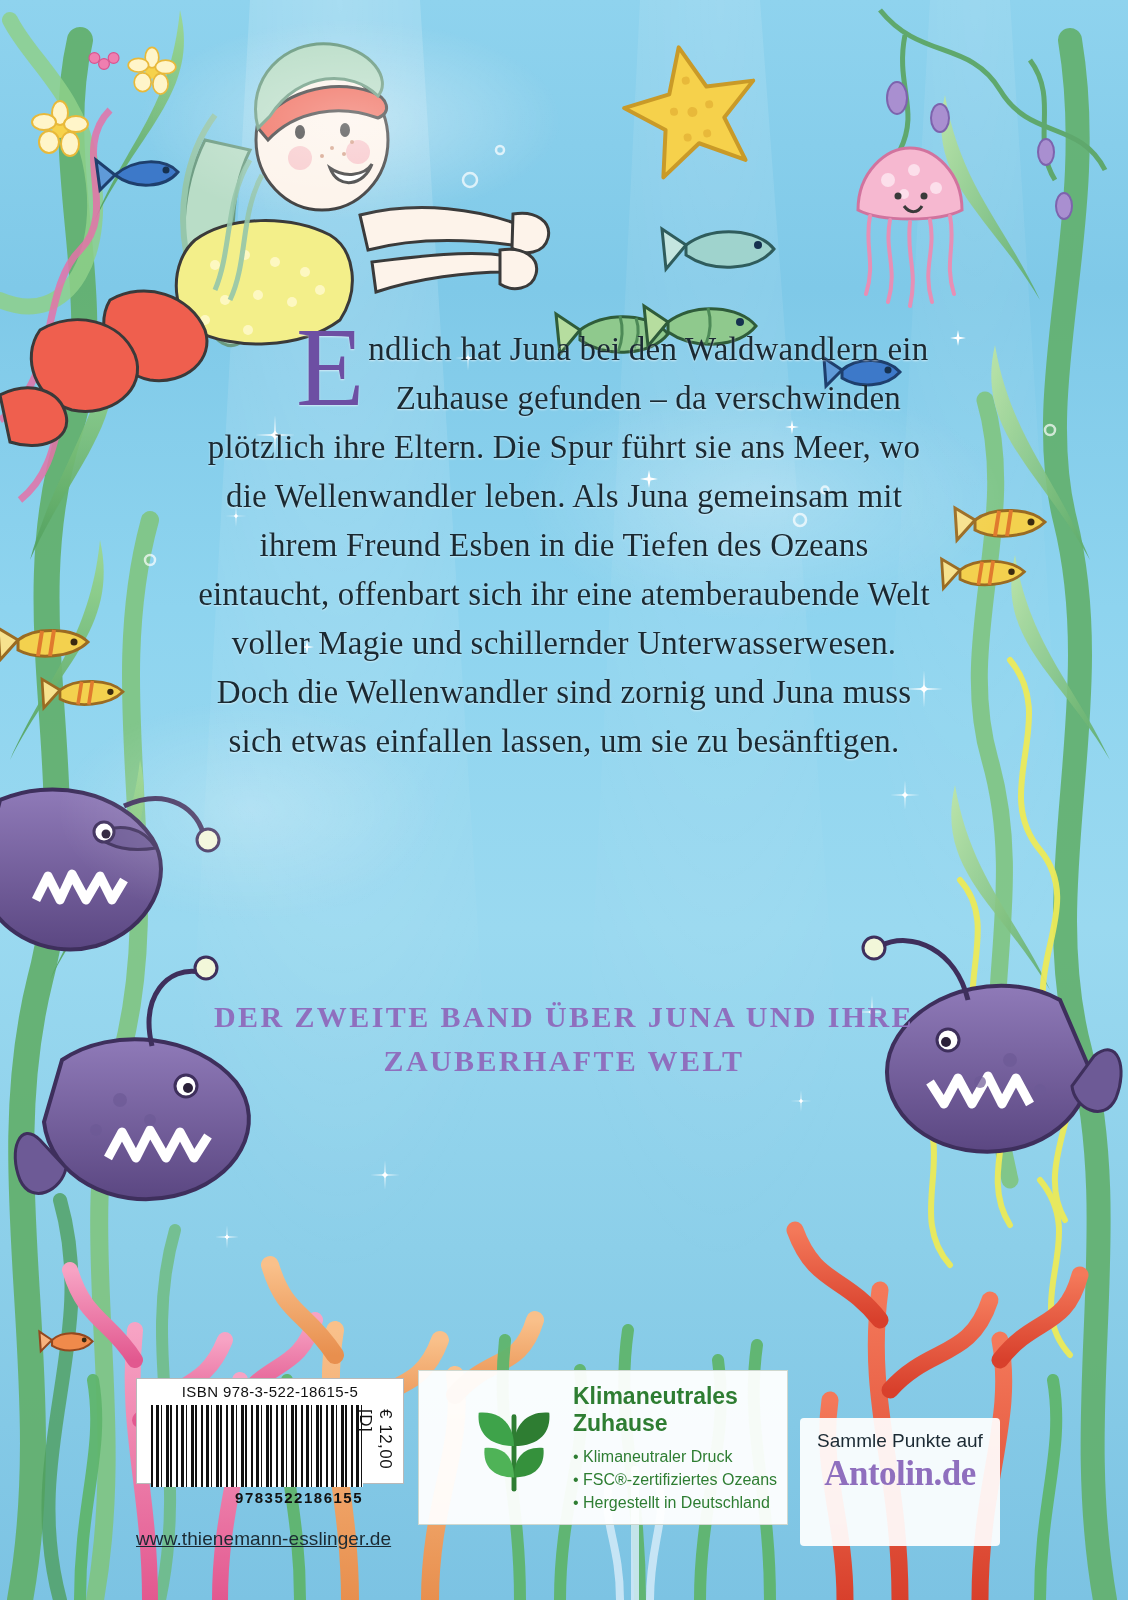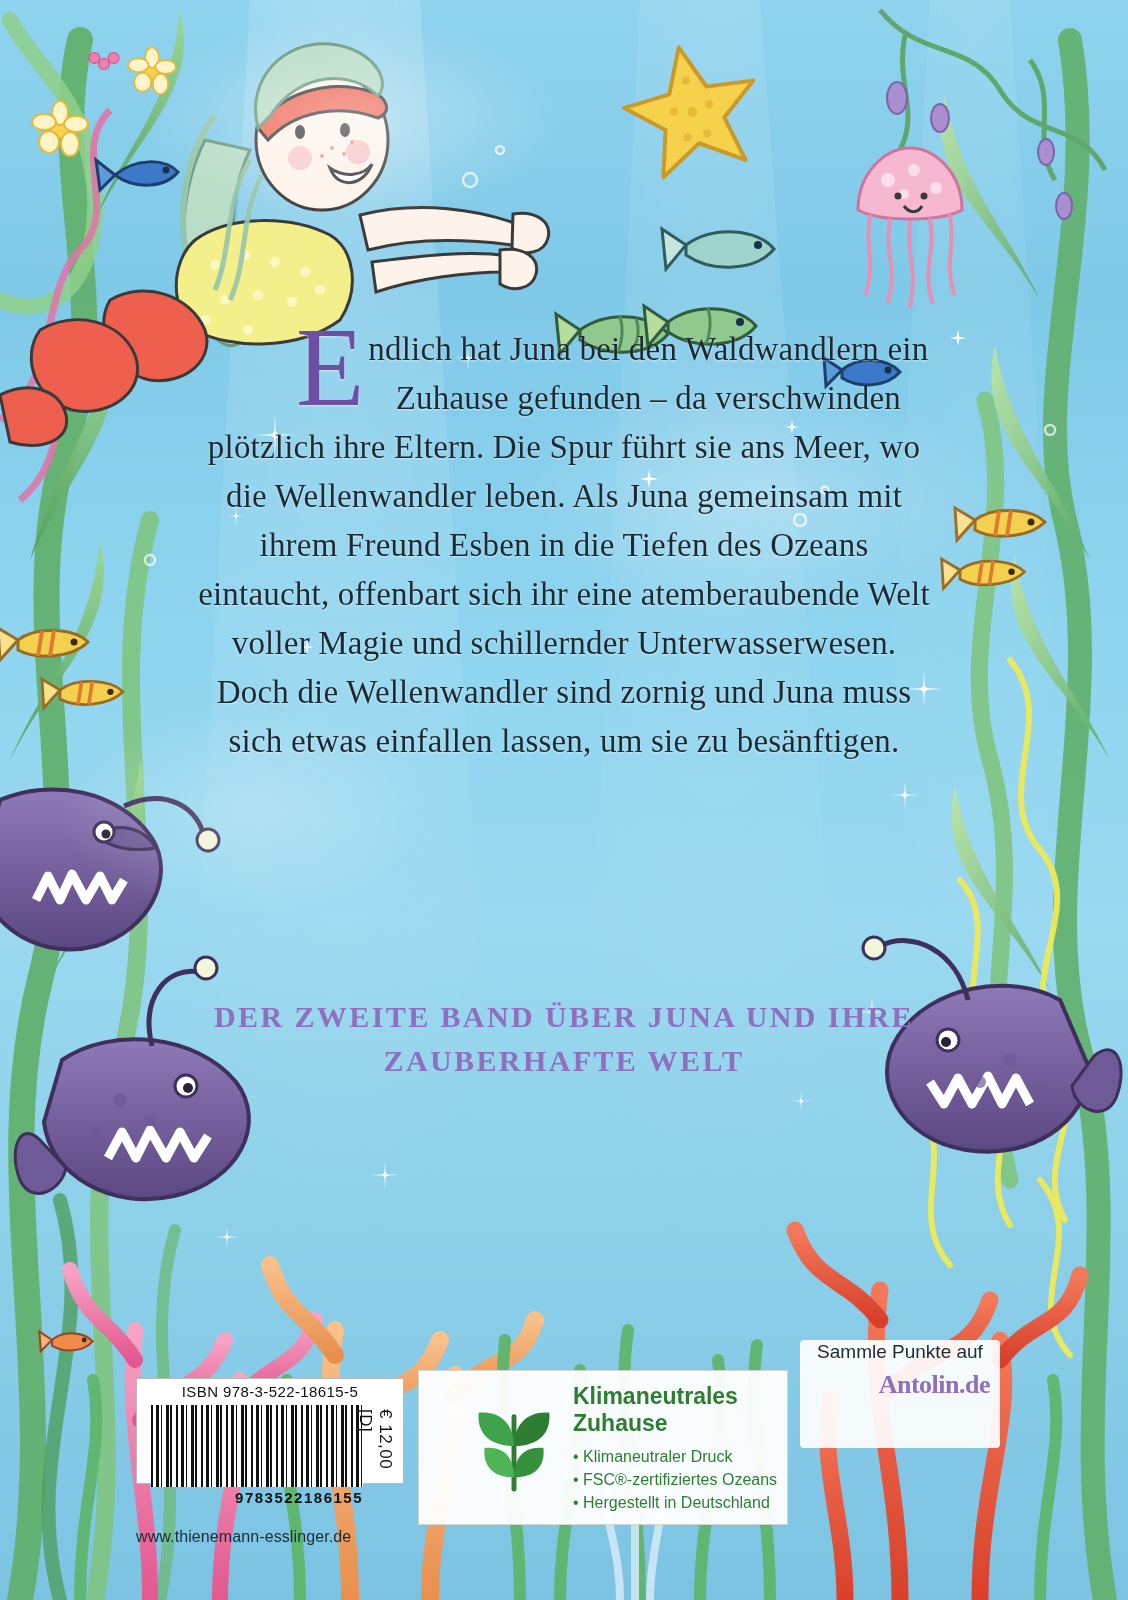--- a/index.html
+++ b/index.html
@@ -140,23 +140,24 @@
     writing-mode: vertical-rl;
     text-orientation: mixed;
     letter-spacing: 0.5px;
   }
   .publisher-url {
     position: absolute;
     left: 136px;
     top: 1528px;
     width: 300px;
     font-family: "Liberation Sans", sans-serif;
-    font-size: 16px;
+    font-size: 19px;
     color: #1b2a33;
     letter-spacing: 0.1px;
+    text-decoration: underline;
   }
 
   
   .klima {
     position: absolute;
     left: 418px;
     top: 1370px;
     width: 370px;
     height: 155px;
     background: rgba(255,255,255,0.95);
@@ -188,41 +189,41 @@
     font-family: "Liberation Sans", sans-serif;
     font-size: 16px;
     color: #2e7d32;
     line-height: 23px;
   }
 
   
   .antolin {
     position: absolute;
     left: 800px;
-    top: 1340px;
+    top: 1418px;
     width: 200px;
-    height: 108px;
+    height: 128px;
     background: rgba(255,255,255,0.92);
     border-radius: 4px;
-    padding: 0 10px;
+    padding: 11px 10px;
     box-sizing: border-box;
   }
   .antolin-line1 {
     font-family: "Liberation Sans", sans-serif;
     font-size: 19px;
     color: #1b2a33;
     text-align: center;
     line-height: 23px;
   }
   .antolin-line2 {
     font-family: "Liberation Serif", serif;
-    font-size: 26px;
+    font-size: 35px;
     color: #8f6fbe;
     font-weight: bold;
-    text-align: right;
+    text-align: center;
     line-height: 44px;
     letter-spacing: -0.5px;
   }
 
   svg.layer {
     position: absolute;
     left: 0; top: 0;
     width: 1128px;
     height: 1600px;
     pointer-events: none;

